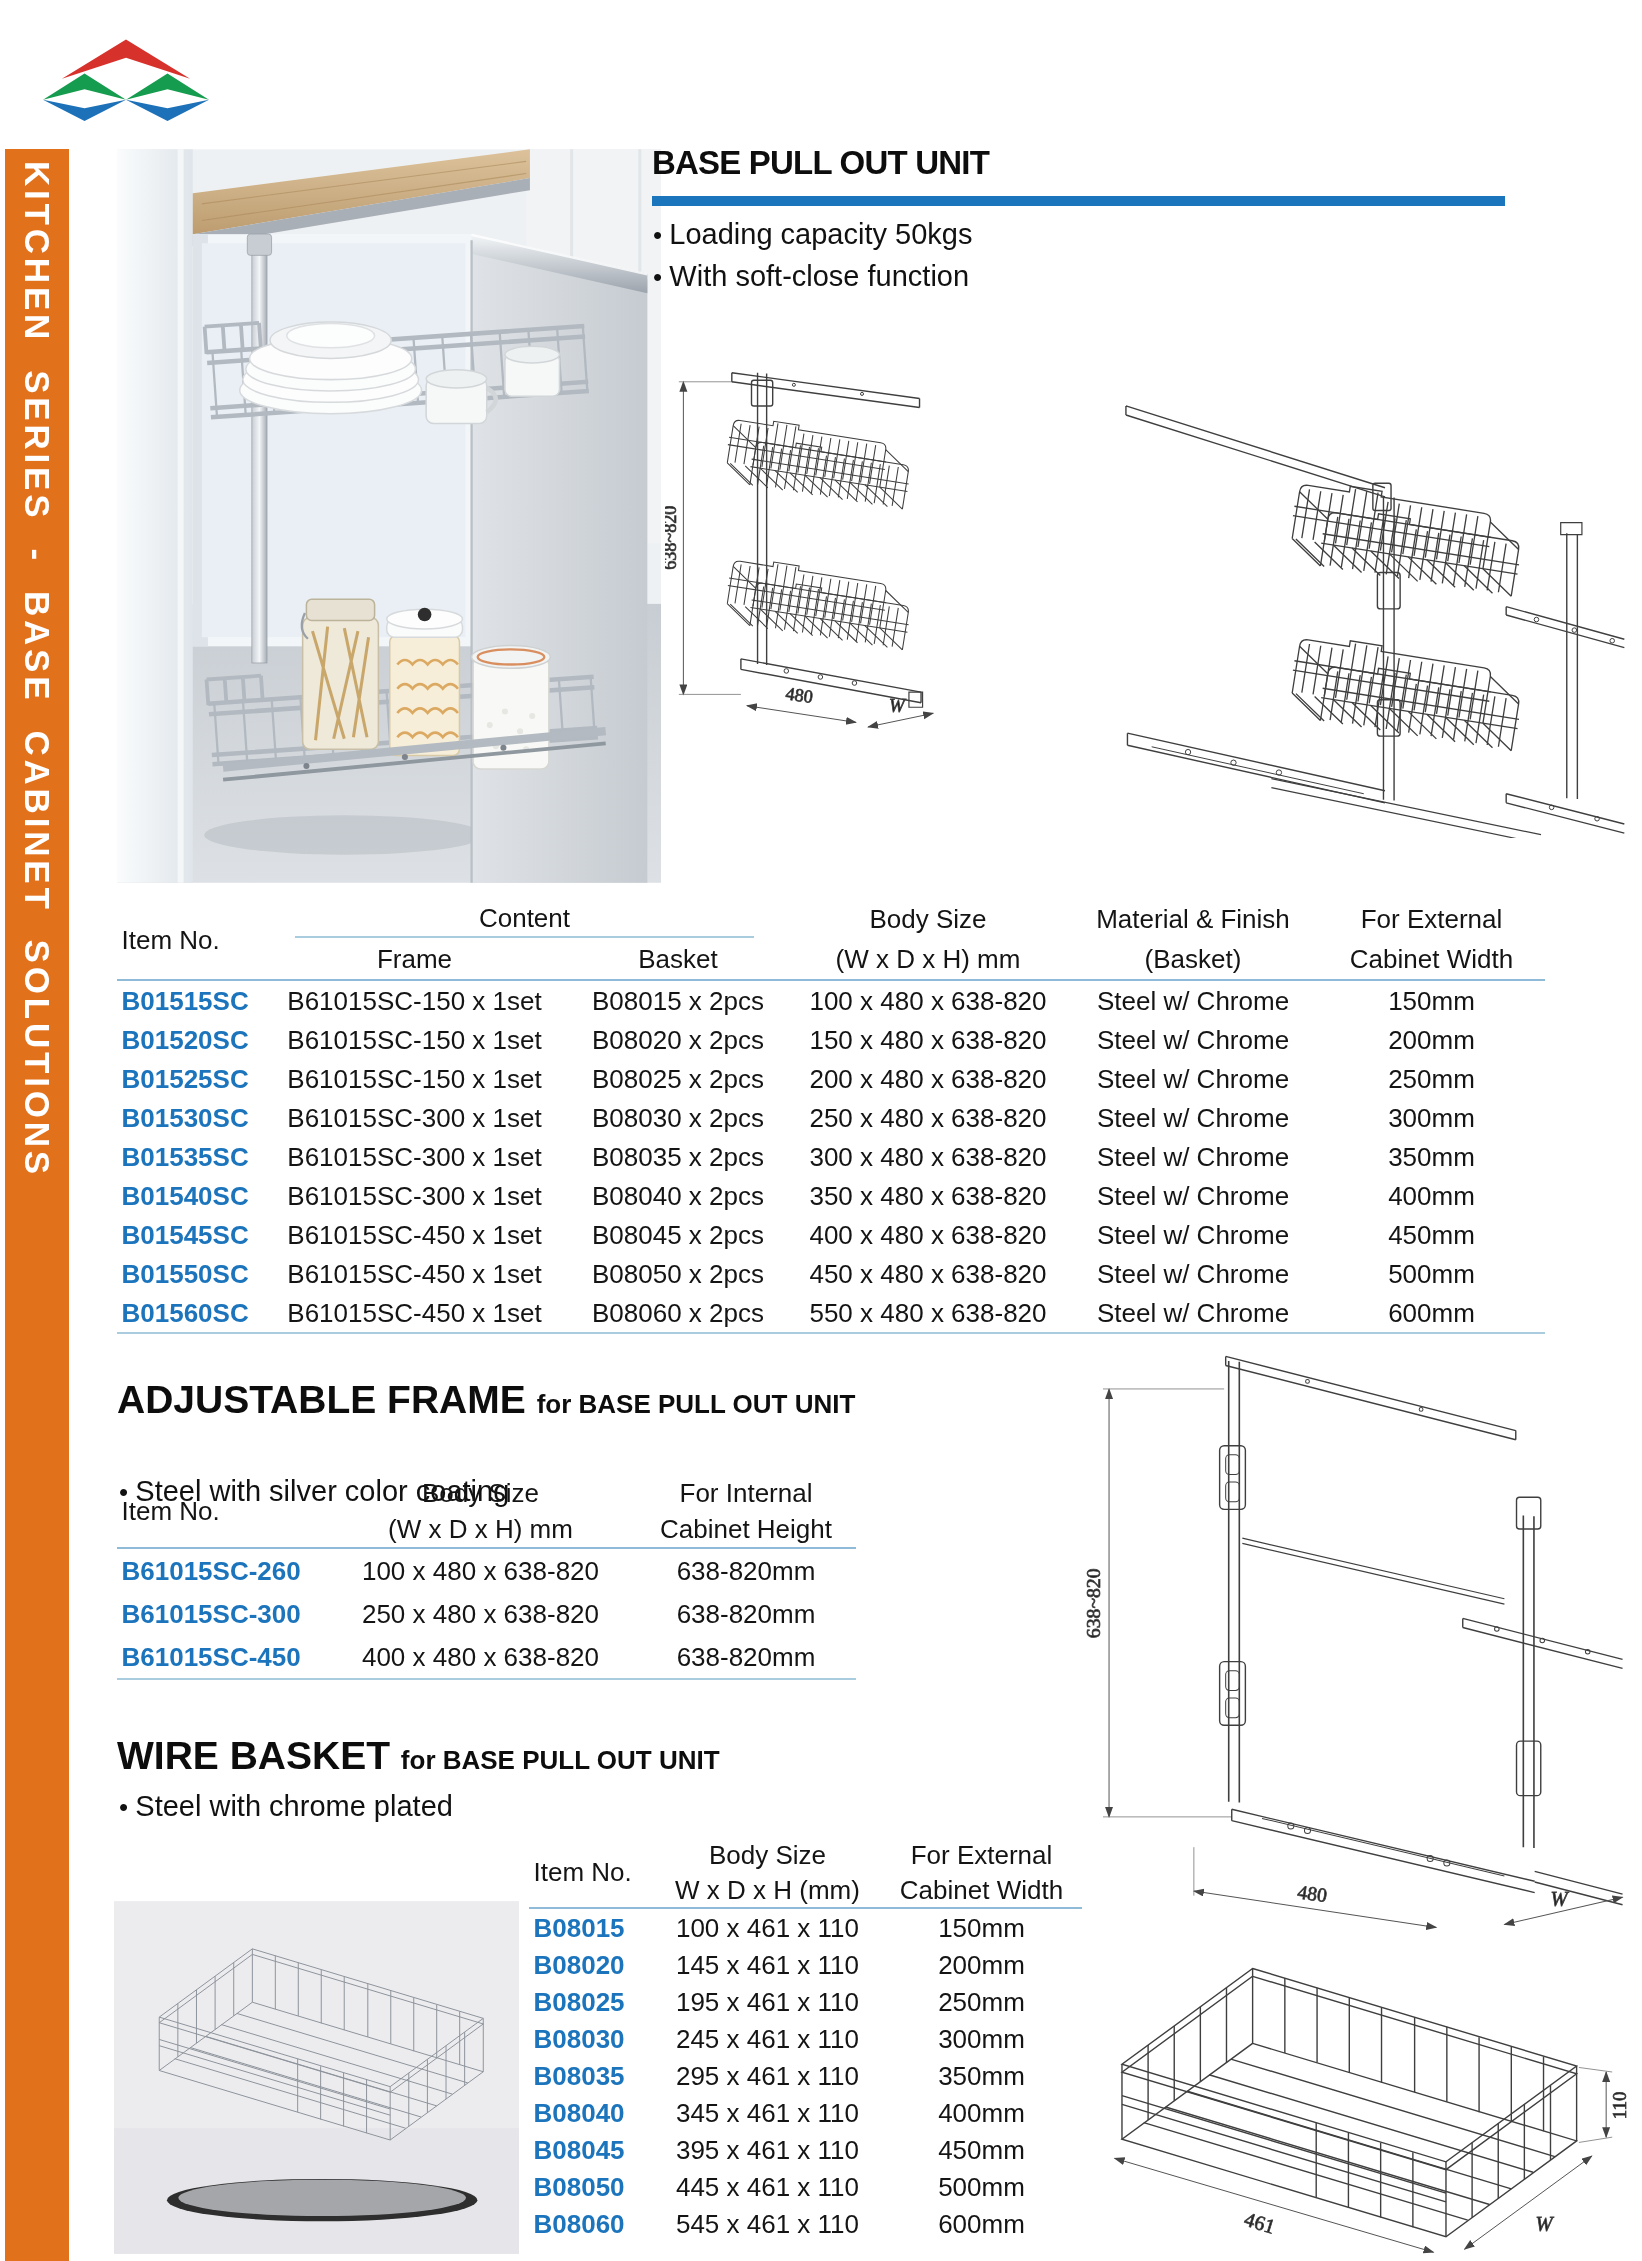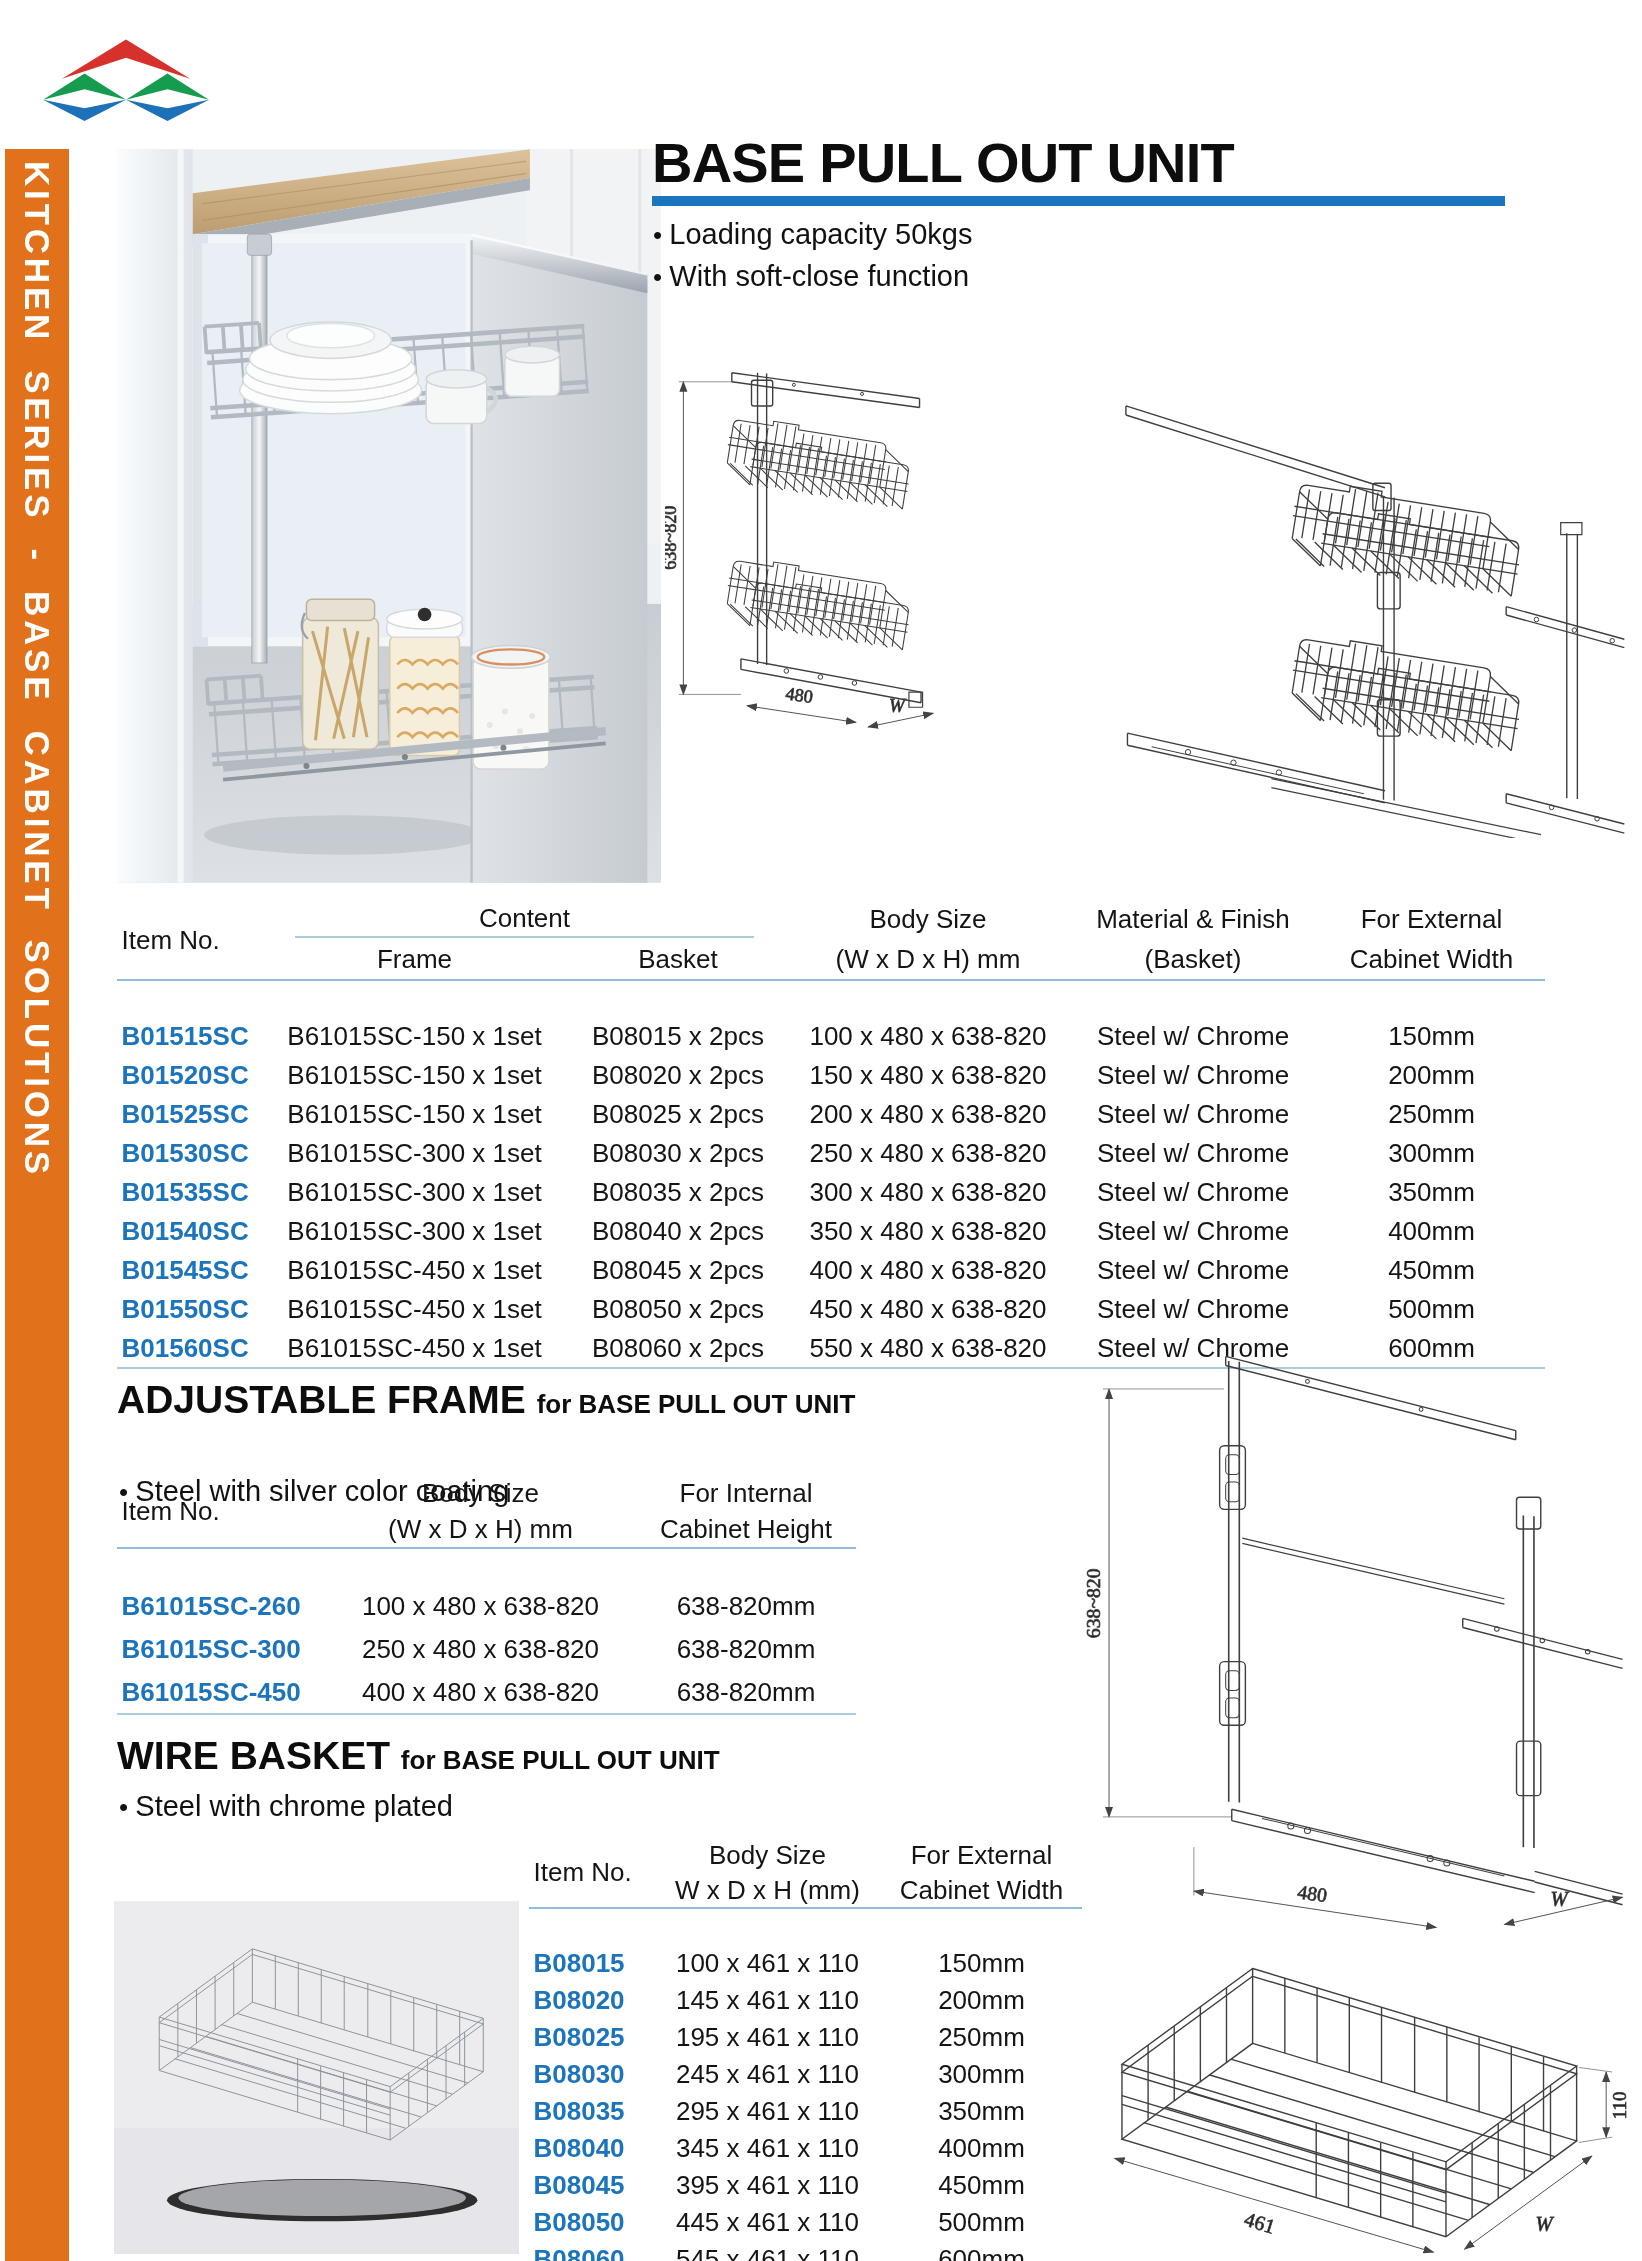--- a/index.html
+++ b/index.html
@@ -6,29 +6,29 @@
   #page{position:relative;width:1643px;height:2261px;background:#ffffff;overflow:hidden;
         font-family:"Liberation Sans",sans-serif;color:#1a1a1a;}
   .abs{position:absolute;}
 
   
   #sidebar{left:4.5px;top:149px;width:64px;height:2113px;background:#E2711C;display:flex;justify-content:center;}
   #sidebar .vtext{writing-mode:vertical-rl;text-orientation:mixed;white-space:pre;
     font-weight:bold;font-size:35px;letter-spacing:3.8px;color:#ffffff;padding-top:12px;}
 
   
-  #main-title{left:652px;top:142px;font-size:56px;font-weight:bold;letter-spacing:-0.8px;color:#0d0d0d;line-height:41px;}
+  #main-title{left:652px;top:142px;font-size:33px;font-weight:bold;letter-spacing:-0.8px;color:#0d0d0d;line-height:41px;}
   #title-rule{left:652px;top:196px;width:853px;height:9.9px;background:#1B75BC;}
   #intro-bullets{left:653px;top:214px;font-size:29px;line-height:41px;color:#111;}
   .bullet::before{content:"• ";font-size:26px;}
 
   
   .tbl{position:absolute;font-size:26px;color:#141414;}
   .tbl .thead{display:grid;border-bottom:2.3px solid #8FBBD9;}
-  .tbl .tbody{display:grid;border-bottom:2.3px solid #A9CCDF;margin-top:35px;}
+  .tbl .tbody{display:grid;border-bottom:2.3px solid #A9CCDF;}
   .tbl .trow{display:grid;align-items:center;}
   .tbl .td,.tbl .th{display:flex;align-items:center;justify-content:center;text-align:center;line-height:30px;}
   .tbl .left{justify-content:flex-start;text-align:center;padding-left:4.5px;}
   .item-no{color:#1C75BC;font-weight:bold;}
 
   #table-main{left:117px;top:900px;width:1428px;}
   #table-main .thead{grid-template-columns:144px 307px 220px 280px 250px 227px;grid-template-rows:38px 41px;}
   #table-main .trow{grid-template-columns:144px 307px 220px 280px 250px 227px;height:39px;}
   .c-item{grid-column:1;grid-row:1/3;}
   .c-content{grid-column:2/4;grid-row:1;border-bottom:2.3px solid #A9CCDF;margin:0 34px;}

